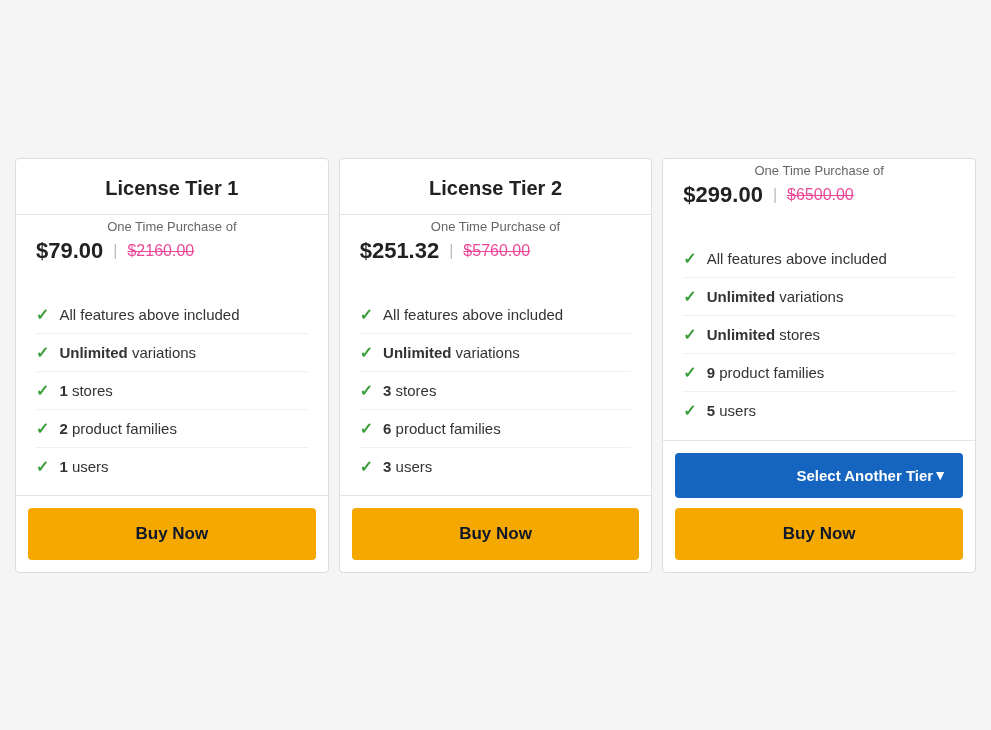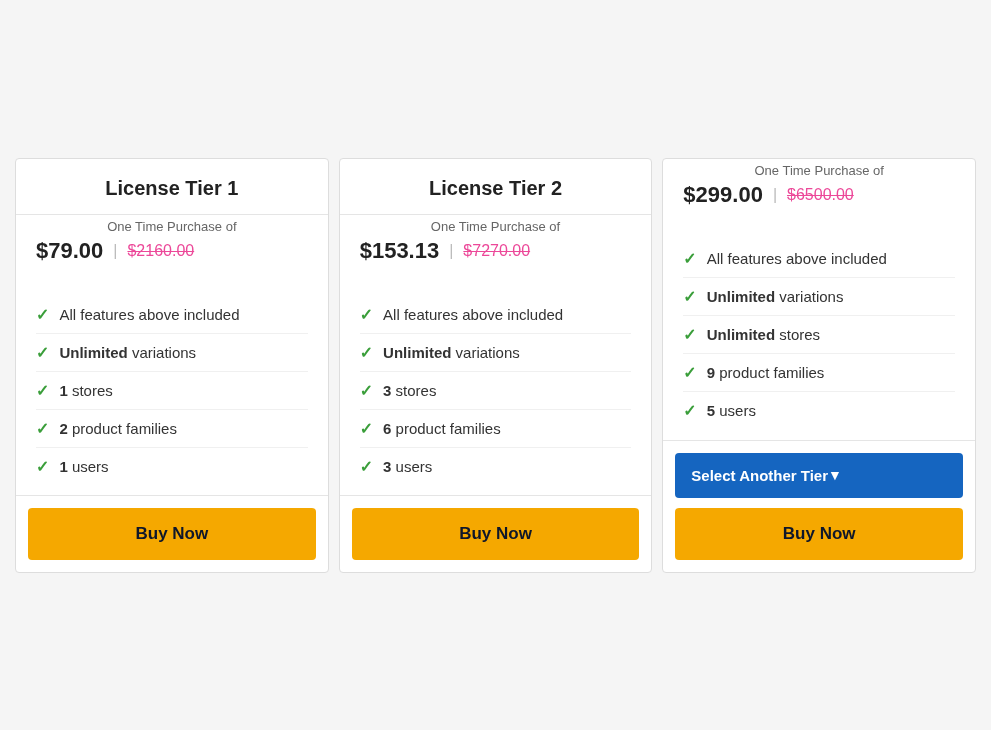--- a/index.html
+++ b/index.html
@@ -144,21 +144,21 @@
       padding: 14px 16px;
       background: #1565c0;
       color: #fff;
       border: none;
       border-radius: 4px;
       font-size: 15px;
       font-weight: 700;
       cursor: pointer;
       display: flex;
       align-items: center;
-      justify-content: flex-start;
+      justify-content: flex-end;
     }
 
     .chevron-icon {
       font-size: 14px;
     }
 
     .spacer {
       flex: 1;
     }
   </style>
@@ -203,23 +203,23 @@
       <div class="spacer"></div>
       <div class="card-footer"><button class="buy-button">Buy Now</button></div>
     </div>
     <div class="pricing-card">
       <div class="card-header">
         <div class="card-title">License Tier 2</div>
       </div>
       <div class="card-body">
         <div class="purchase-label">One Time Purchase of</div>
         <div class="price-row">
-          <span class="price-current">$153.13</span>
+          <span class="price-current">$251.32</span>
           <span class="price-divider">|</span>
-          <span class="price-original">$7270.00</span>
+          <span class="price-original">$5760.00</span>
         </div>
         <ul class="feature-list">
           <li class="feature-item">
             <span class="check-icon">✓</span>
             <span class="feature-text">All features above included</span>
           </li>
           <li class="feature-item">
             <span class="check-icon">✓</span>
             <span class="feature-text"><strong>Unlimited</strong> variations</span>
           </li>

